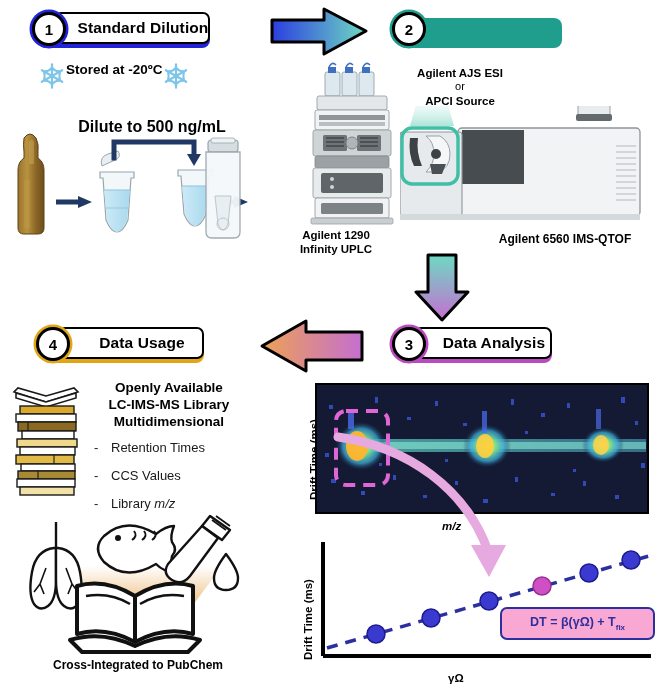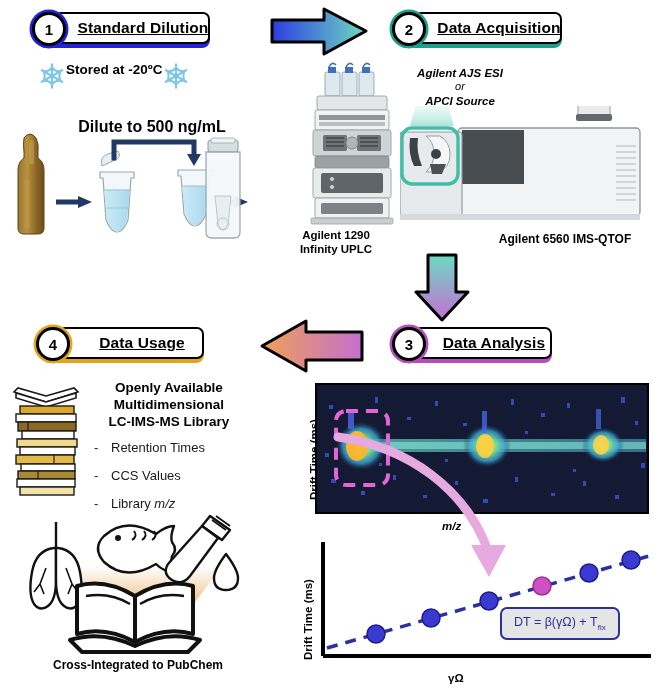--- a/index.html
+++ b/index.html
@@ -21,21 +21,20 @@
   }
   .step-box {
     position: absolute; left: 22px; top: 0; right: 0; height: 32px;
     background: #ffffff; border: 2.5px solid #000; border-radius: 7px;
     display: flex; align-items: center; justify-content: center;
     padding-left: 22px;
   }
   .step-label {
     font-size: 15.5px; font-weight: bold; color: #000; letter-spacing: .1px;
     white-space: nowrap;
-    text-decoration: underline;
   }
   .step-circle {
     position: absolute; left: 0; top: 0; width: 34px; height: 34px;
     border-radius: 50%; background: #fff; border: 3.5px solid #000;
     display: flex; align-items: center; justify-content: center;
     font-size: 15px; font-weight: bold; color: #000; z-index: 3;
   }
   .step-circle::after{
     content:""; position:absolute; inset:-6.5px; border-radius:50%;
     border: 3px solid transparent;
@@ -44,23 +43,23 @@
   
   .cap { font-size: 11.5px; font-weight: bold; color: #000; text-align: center; line-height: 1.25; }
   .blk { font-size: 16px; font-weight: bold; color: #000; }
 
   .axis-label { font-size: 11.5px; font-weight: bold; color:#000; }
   .axis-vert { transform: rotate(-90deg); transform-origin: left top; white-space: nowrap; }
 
   .bullet-row { display: flex; align-items: baseline; gap: 9px; font-size: 13px; color:#1a1a1a; }
   .bullet-dash { width: 8px; }
   .eq-box {
-    border: 2.5px solid #2c2f9e; border-radius: 7px; background:#e5e5e5;
-    color:#2c2f9e; font-weight: normal; font-size: 12.5px;
-    padding: 6px 12px; white-space: nowrap;
+    border: 2.5px solid #2c2f9e; border-radius: 7px; background:#f9a8d4;
+    color:#2c2f9e; font-weight: bold; font-size: 12.5px;
+    padding: 6px 28px; white-space: nowrap;
   }
   sub { font-size: 8px; }
 </style>
 </head>
 <body>
 
 <div class="stage">
 
   <svg width="0" height="0" style="position:absolute">
     <defs>
@@ -180,23 +179,20 @@
     <path d="M19 60 l16 0 l-3 28 q-2 6 -5 6 q-3 0 -5 -6 z" fill="#e8eef1" stroke="#b5c2c8" stroke-width=".9"></path>
     <circle cx="27" cy="88" r="6" fill="none" stroke="#b5c2c8" stroke-width=".9"></circle>
   </svg>
 
   <svg class="abs" style="left:268px; top:6px;" width="104" height="52" viewBox="0 0 104 52">
     <polygon points="4,14 56,14 56,3 98,25 56,48 56,36 4,36" fill="url(#gradRight)" stroke="#000" stroke-width="3" stroke-linejoin="round"></polygon>
   </svg>
 
   <div class="step-header" style="left:392px; top:12px; width:170px;">
     <div class="step-shadow" style="background:#1f9e8e"></div>
-    <div class="step-box">
-      <span class="step-label">Data Acquisition</span>
-    </div>
     <div class="step-circle" style="box-shadow:0 0 0 2.5px #1f9e8e">
       <span>2</span>
     </div>
   </div>
 
   <svg class="abs" style="left:303px; top:58px;" width="98" height="170" viewBox="0 0 98 170">
 
     <g>
       <rect x="22" y="14" width="15" height="24" rx="2" fill="#dde9ee" stroke="#93a5ac" stroke-width=".9"></rect>
       <rect x="39" y="14" width="15" height="24" rx="2" fill="#dde9ee" stroke="#93a5ac" stroke-width=".9"></rect>
@@ -231,21 +227,21 @@
     <rect x="12" y="140" width="74" height="20" rx="2" fill="#f0f2f3" stroke="#9aa0a4" stroke-width=".9"></rect>
     <rect x="18" y="145" width="62" height="11" rx="1.5" fill="#7c8286"></rect>
     <rect x="8" y="160" width="82" height="6" rx="1.5" fill="#c9ced1" stroke="#9aa0a4" stroke-width=".8"></rect>
   </svg>
 
   <div class="abs" style="left:284px; top:228px; width:104px;">
     <div class="cap">Agilent 1290</div>
     <div class="cap">Infinity UPLC</div>
   </div>
 
-  <div class="abs" style="left:396px; top:66px; width:128px;font-style:italic;">
+  <div class="abs" style="left:396px; top:66px; width:128px;">
     <div class="cap" style="font-size:11.5px">Agilent AJS ESI</div>
     <div class="cap" style="font-weight:normal; font-size:11px">or</div>
     <div class="cap" style="font-size:11.5px">APCI Source</div>
   </div>
 
   <svg class="abs" style="left:400px; top:106px;" width="250" height="132" viewBox="0 0 250 132">
 
     <rect x="178" y="-98" width="32" height="112" rx="6" fill="#e9ecee" stroke="#9aa0a4" stroke-width="1"></rect>
     <rect x="176" y="8" width="36" height="7" rx="2" fill="#636a6e"></rect>
 
@@ -439,22 +435,22 @@
     </g>
     <g stroke="#1a1a1a" stroke-width="1.1" fill="none">
       <line x1="20" y1="44" x2="20" y2="53"></line>
         <line x1="46" y1="77" x2="46" y2="86"></line>
       <line x1="30" y1="93" x2="30" y2="101"></line>
     </g>
   </svg>
 
   <div class="abs" style="left:84px; top:380px; width:170px;">
     <div class="cap" style="font-size:13.5px; text-align:center">Openly Available</div>
+    <div class="cap" style="font-size:13.5px; text-align:center">LC-IMS-MS Library</div>
     <div class="cap" style="font-size:13.5px; text-align:center">Multidimensional</div>
-    <div class="cap" style="font-size:13.5px; text-align:center">LC-IMS-MS Library</div>
   </div>
 
   <div class="abs" style="left:94px; top:440px; width:175px; display:flex; flex-direction:column; gap:13px;">
     <div class="bullet-row">
       <span class="bullet-dash">-</span>
       <span>Retention Times</span>
     </div>
     <div class="bullet-row">
       <span class="bullet-dash">-</span>
       <span>CCS Values</span>

